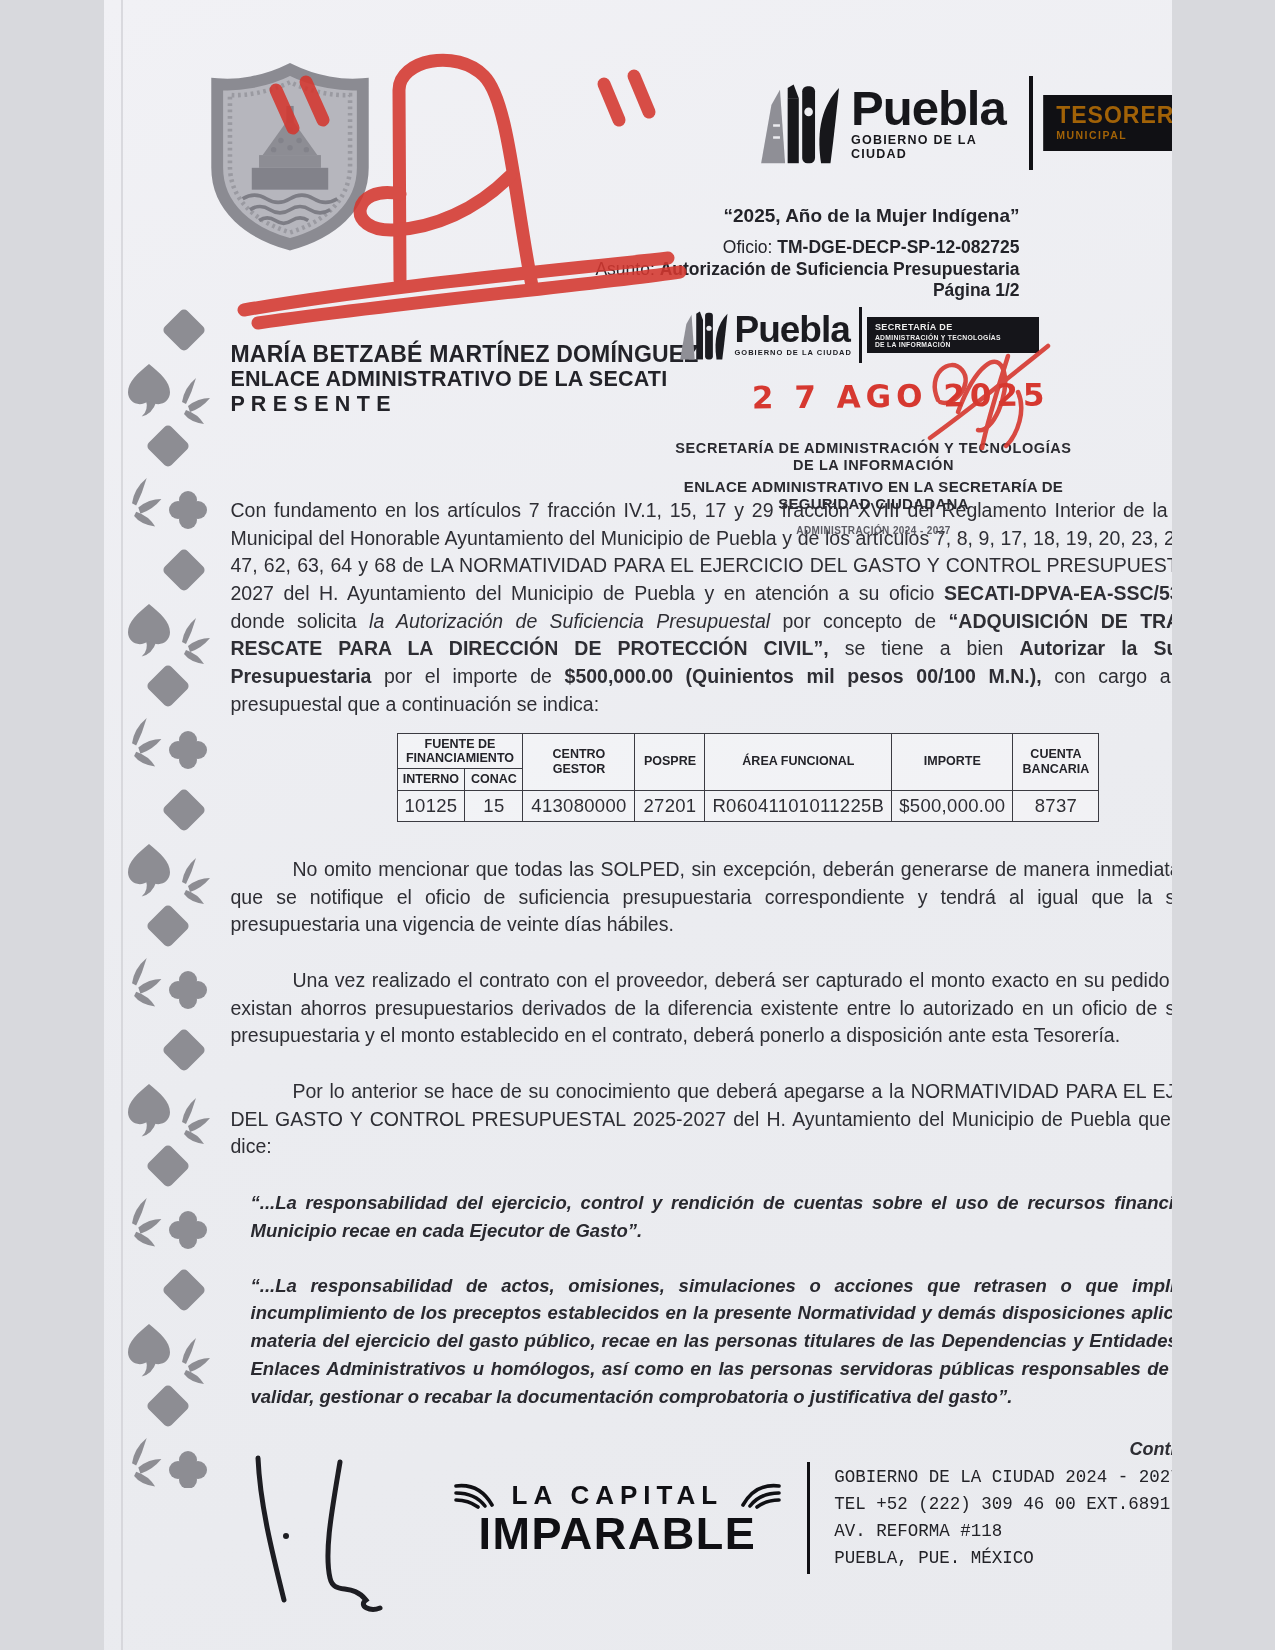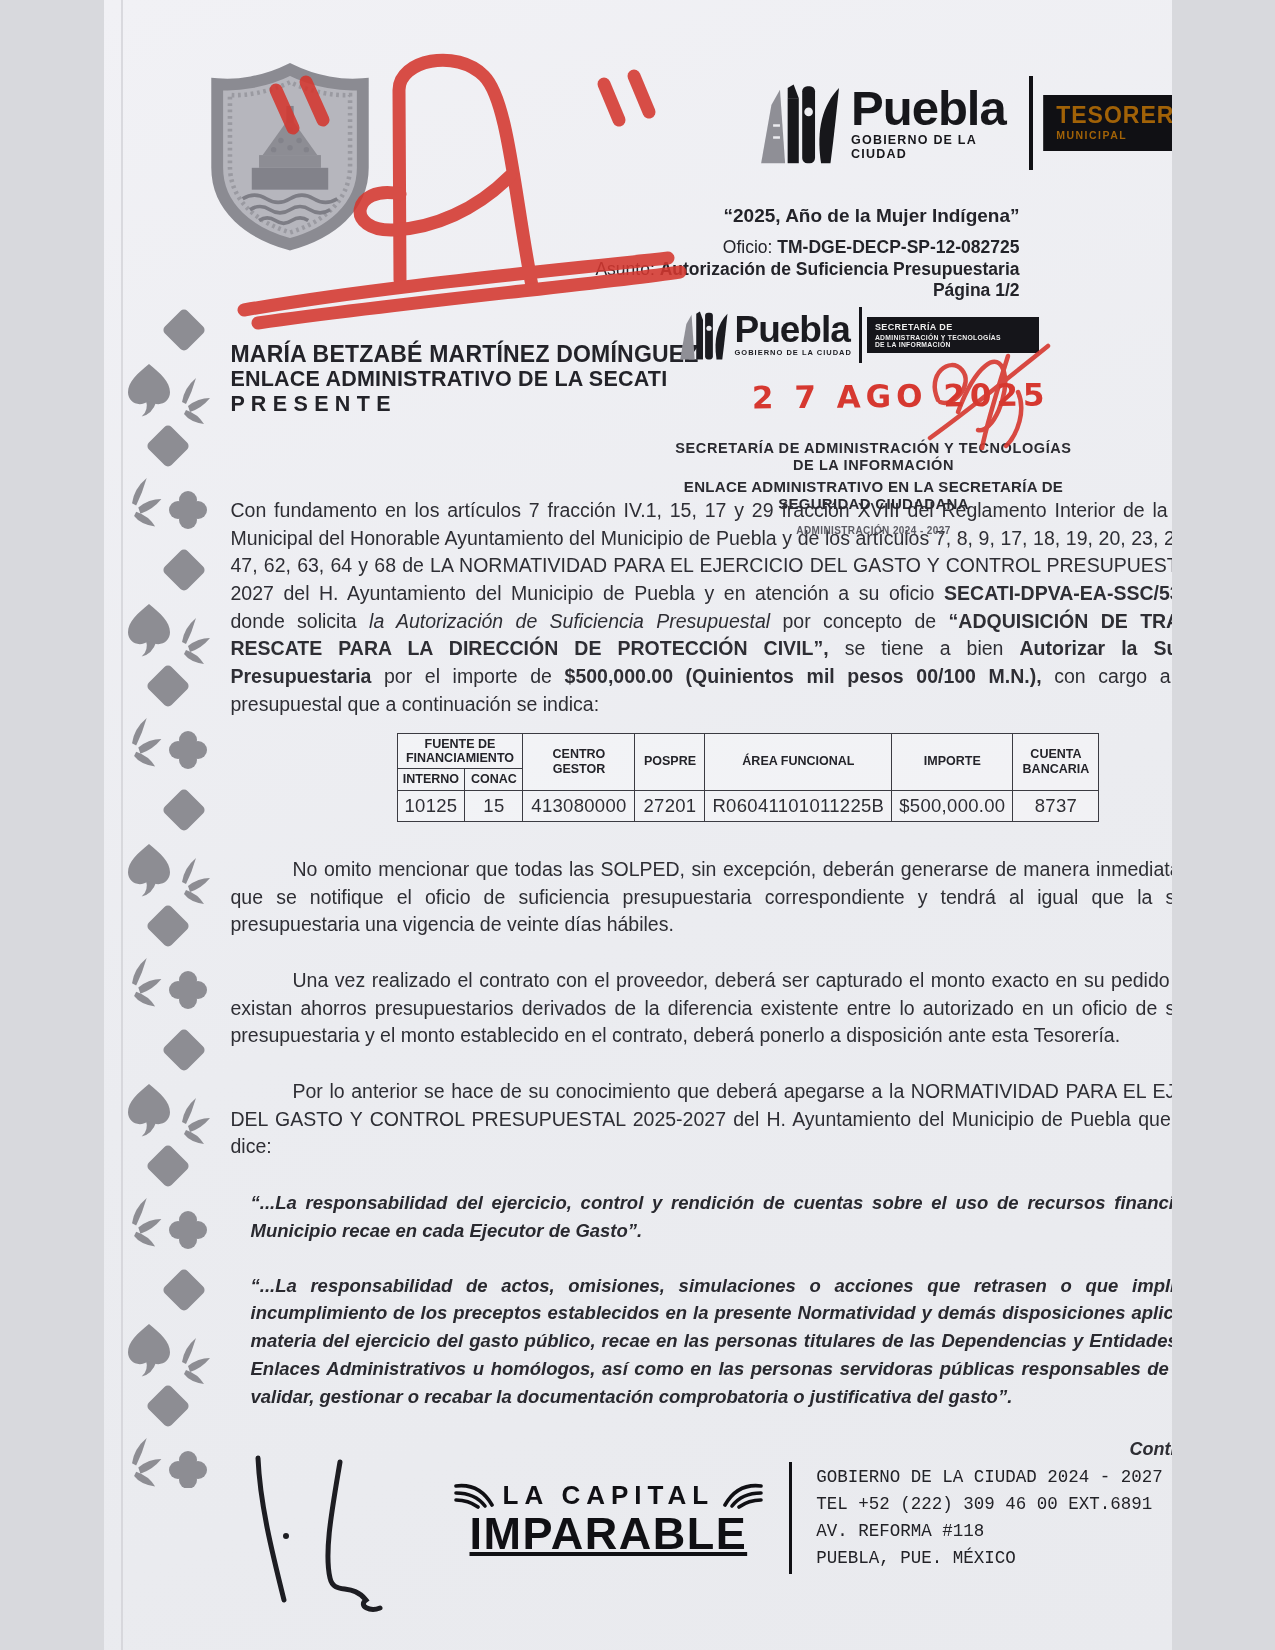--- a/index.html
+++ b/index.html
@@ -74,23 +74,23 @@
   .w-int{width:60px;} .w-con{width:58px;} .w-cg{width:112px;} .w-pos{width:70px;}
   .w-af{width:172px;} .w-imp{width:120px;} .w-cb{width:86px;}
 
   
   .red-scribble{position:absolute;left:1082px;top:1182px;z-index:4;}
   .black-scribble{position:absolute;left:116px;top:1448px;z-index:4;}
 
   
   .footer{position:absolute;left:350px;top:1462px;display:flex;align-items:center;z-index:2;}
   .cap-logo{text-align:center;color:#101014;}
-  .cap-top{display:flex;align-items:center;justify-content:center;gap:9px;}
+  .cap-top{display:flex;align-items:center;justify-content:center;gap:18px;}
   .cap-top-text{font-size:26px;font-weight:800;letter-spacing:6px;white-space:nowrap;}
-  .cap-bottom{font-size:45px;font-weight:800;letter-spacing:1.5px;line-height:.95;margin-top:2px;text-decoration:underline;}
+  .cap-bottom{font-size:45px;font-weight:800;letter-spacing:1.5px;line-height:.95;margin-top:2px;}
   .foot-div{width:3px;height:112px;background:#101014;margin:0 24px 0 26px;}
   .foot-text{font-family:"Liberation Mono","DejaVu Sans Mono",monospace;font-size:17.5px;
     line-height:1.55;color:#222227;white-space:nowrap;}
 </style>
 </head>
 <body>
 
 <div class="paper">
   <div class="scan-edge"></div>
 

